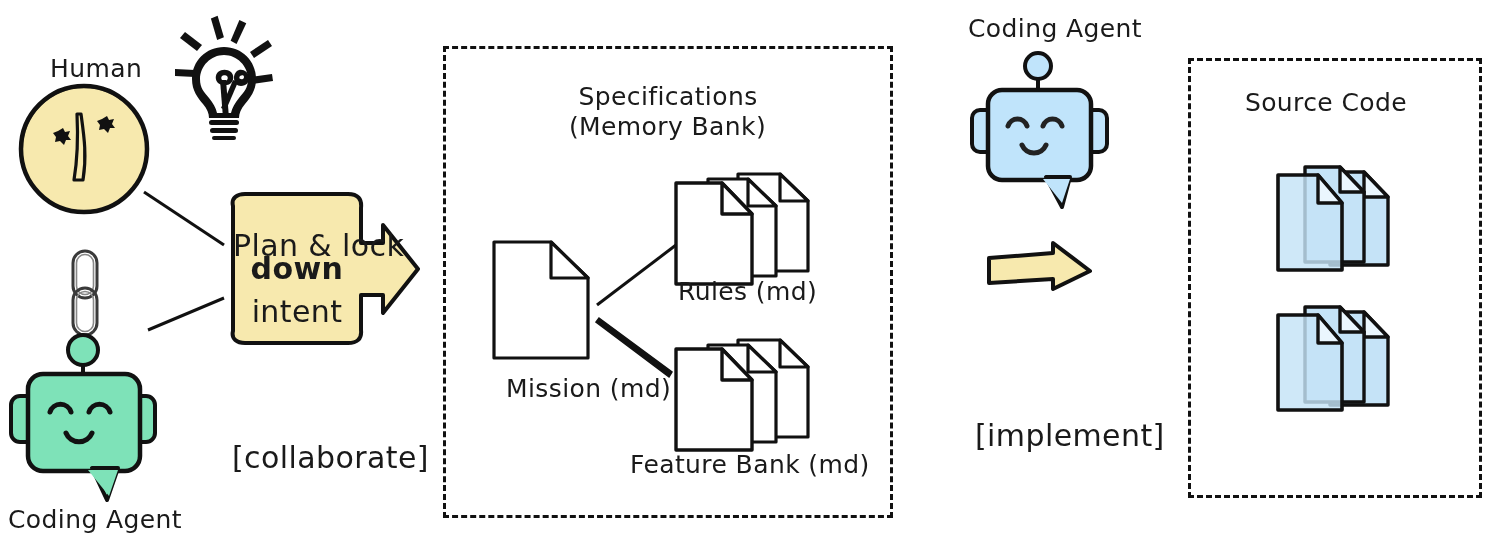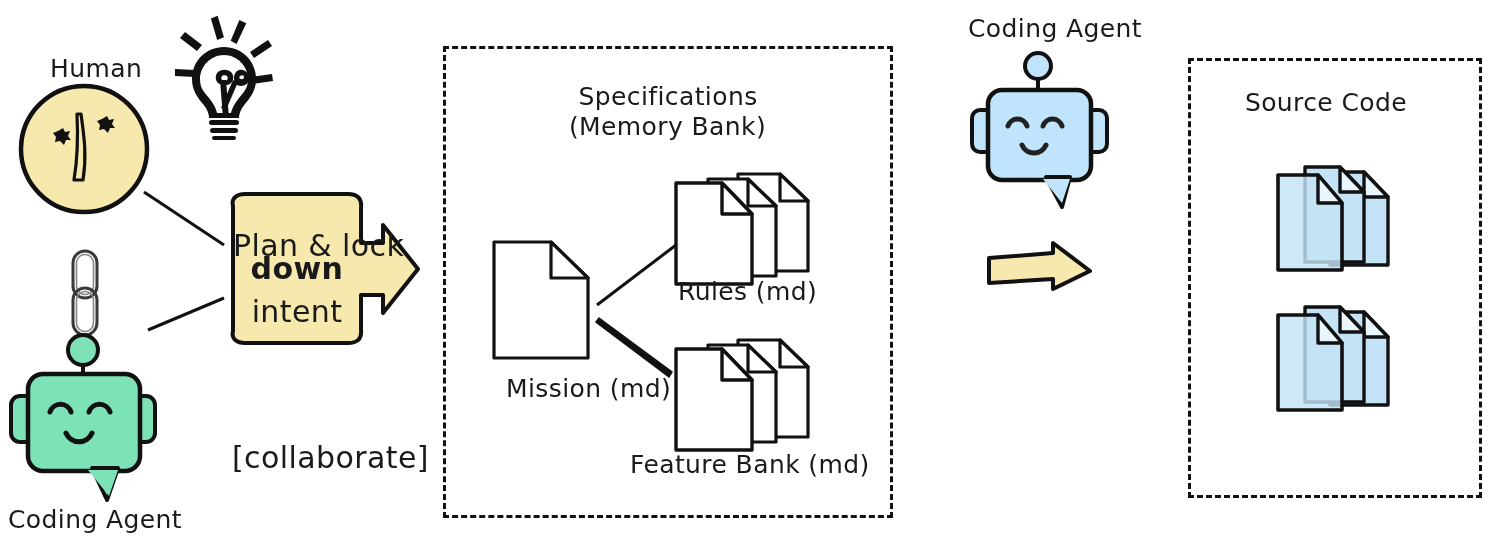--- a/index.html
+++ b/index.html
@@ -199,16 +199,17 @@
   <div class="lbl lbl-lg center-text" style="left:443px; top:112px; width:449px;">(Memory Bank)</div>
 
   <div class="lbl lbl-lg" style="left:468px; top:374px;margin-left:38px;">Mission (md)</div>
 
   <div class="lbl lbl-lg" style="left:678px; top:277px;">Rules (md)</div>
 
   <div class="lbl lbl-lg" style="left:630px; top:450px;">Feature Bank (md)</div>
 
   <div class="lbl lbl-lg" style="left:968px; top:14px;">Coding Agent</div>
 
+  <div class="lbl lbl-md" style="left:975px; top:418px;">[implement]</div>
 
   <div class="lbl lbl-lg center-text" style="left:1188px; top:88px; width:276px;">Source Code</div>
 
 </div>
 
 </body></html>

